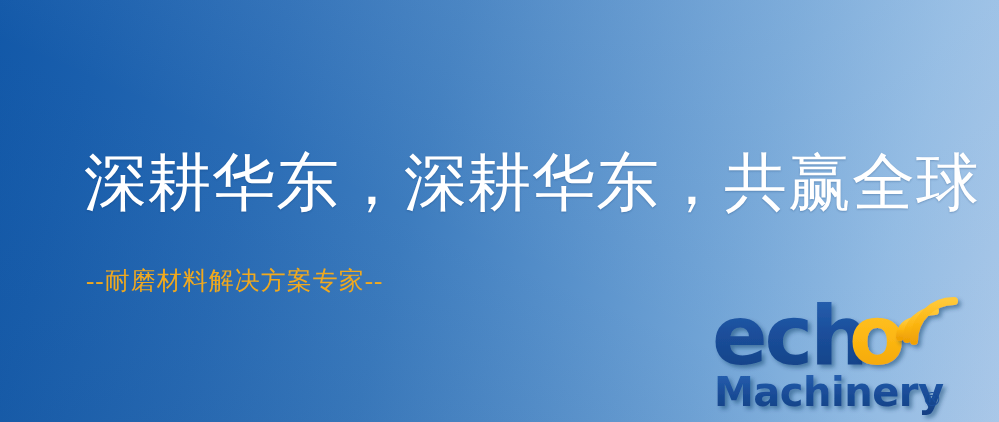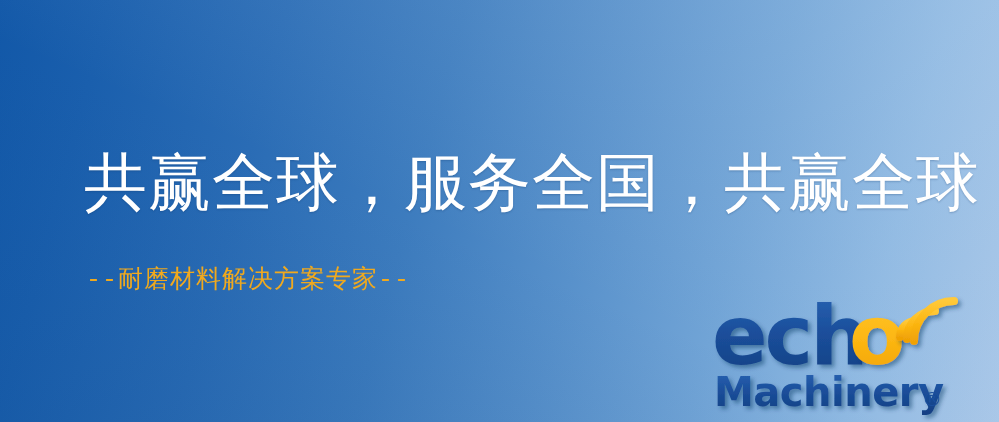--- a/index.html
+++ b/index.html
@@ -45,21 +45,21 @@
     letter-spacing: 1px;
     white-space: nowrap;
     text-shadow: 0 1px 2px rgba(12,52,100,0.28);
     z-index: 3;
   }
 
   .subtitle {
     position: absolute;
     left: 86px;
     top: 268px;
-    font-family: Liberation Mono, monospace;
+    font-family: Liberation Serif, serif;
     font-size: 25px;
     line-height: 1;
     color: #f0a91e;
     letter-spacing: 1px;
     white-space: nowrap;
     z-index: 3;
   }
 
   
   .logo {
@@ -91,21 +91,21 @@
   .logo-reg-text {
     font-family: "DejaVu Sans", "Liberation Sans", sans-serif;
     font-size: 20px;
   }
 </style>
 </head>
 <body>
 
 <div class="banner">
 
-  <div class="headline">共赢全球，服务全国，共赢全球</div>
+  <div class="headline">深耕华东，深耕华东，共赢全球</div>
 
   <div class="subtitle">--耐磨材料解决方案专家--</div>
 
   <div class="logo">
     <svg viewBox="0 0 243 122" xmlns="http://www.w3.org/2000/svg" aria-hidden="true">
       <defs>
         <filter id="logoShadow" x="-20%" y="-20%" width="150%" height="150%">
           <feDropShadow dx="3" dy="3" stdDeviation="2.2" flood-color="#11335f" flood-opacity="0.45"></feDropShadow>
         </filter>
         <linearGradient id="blueGrad" x1="0" y1="0" x2="0" y2="1">

